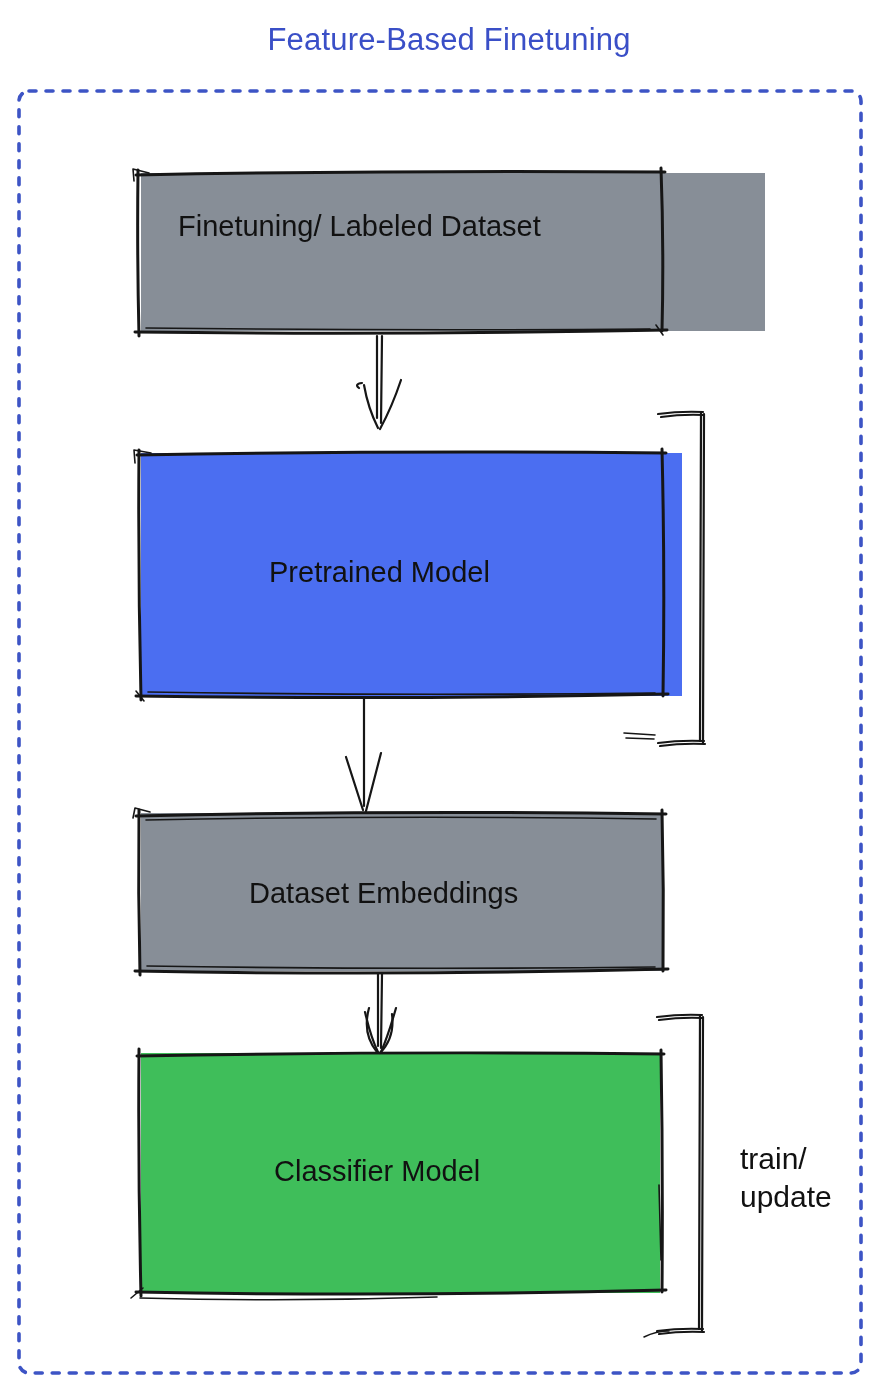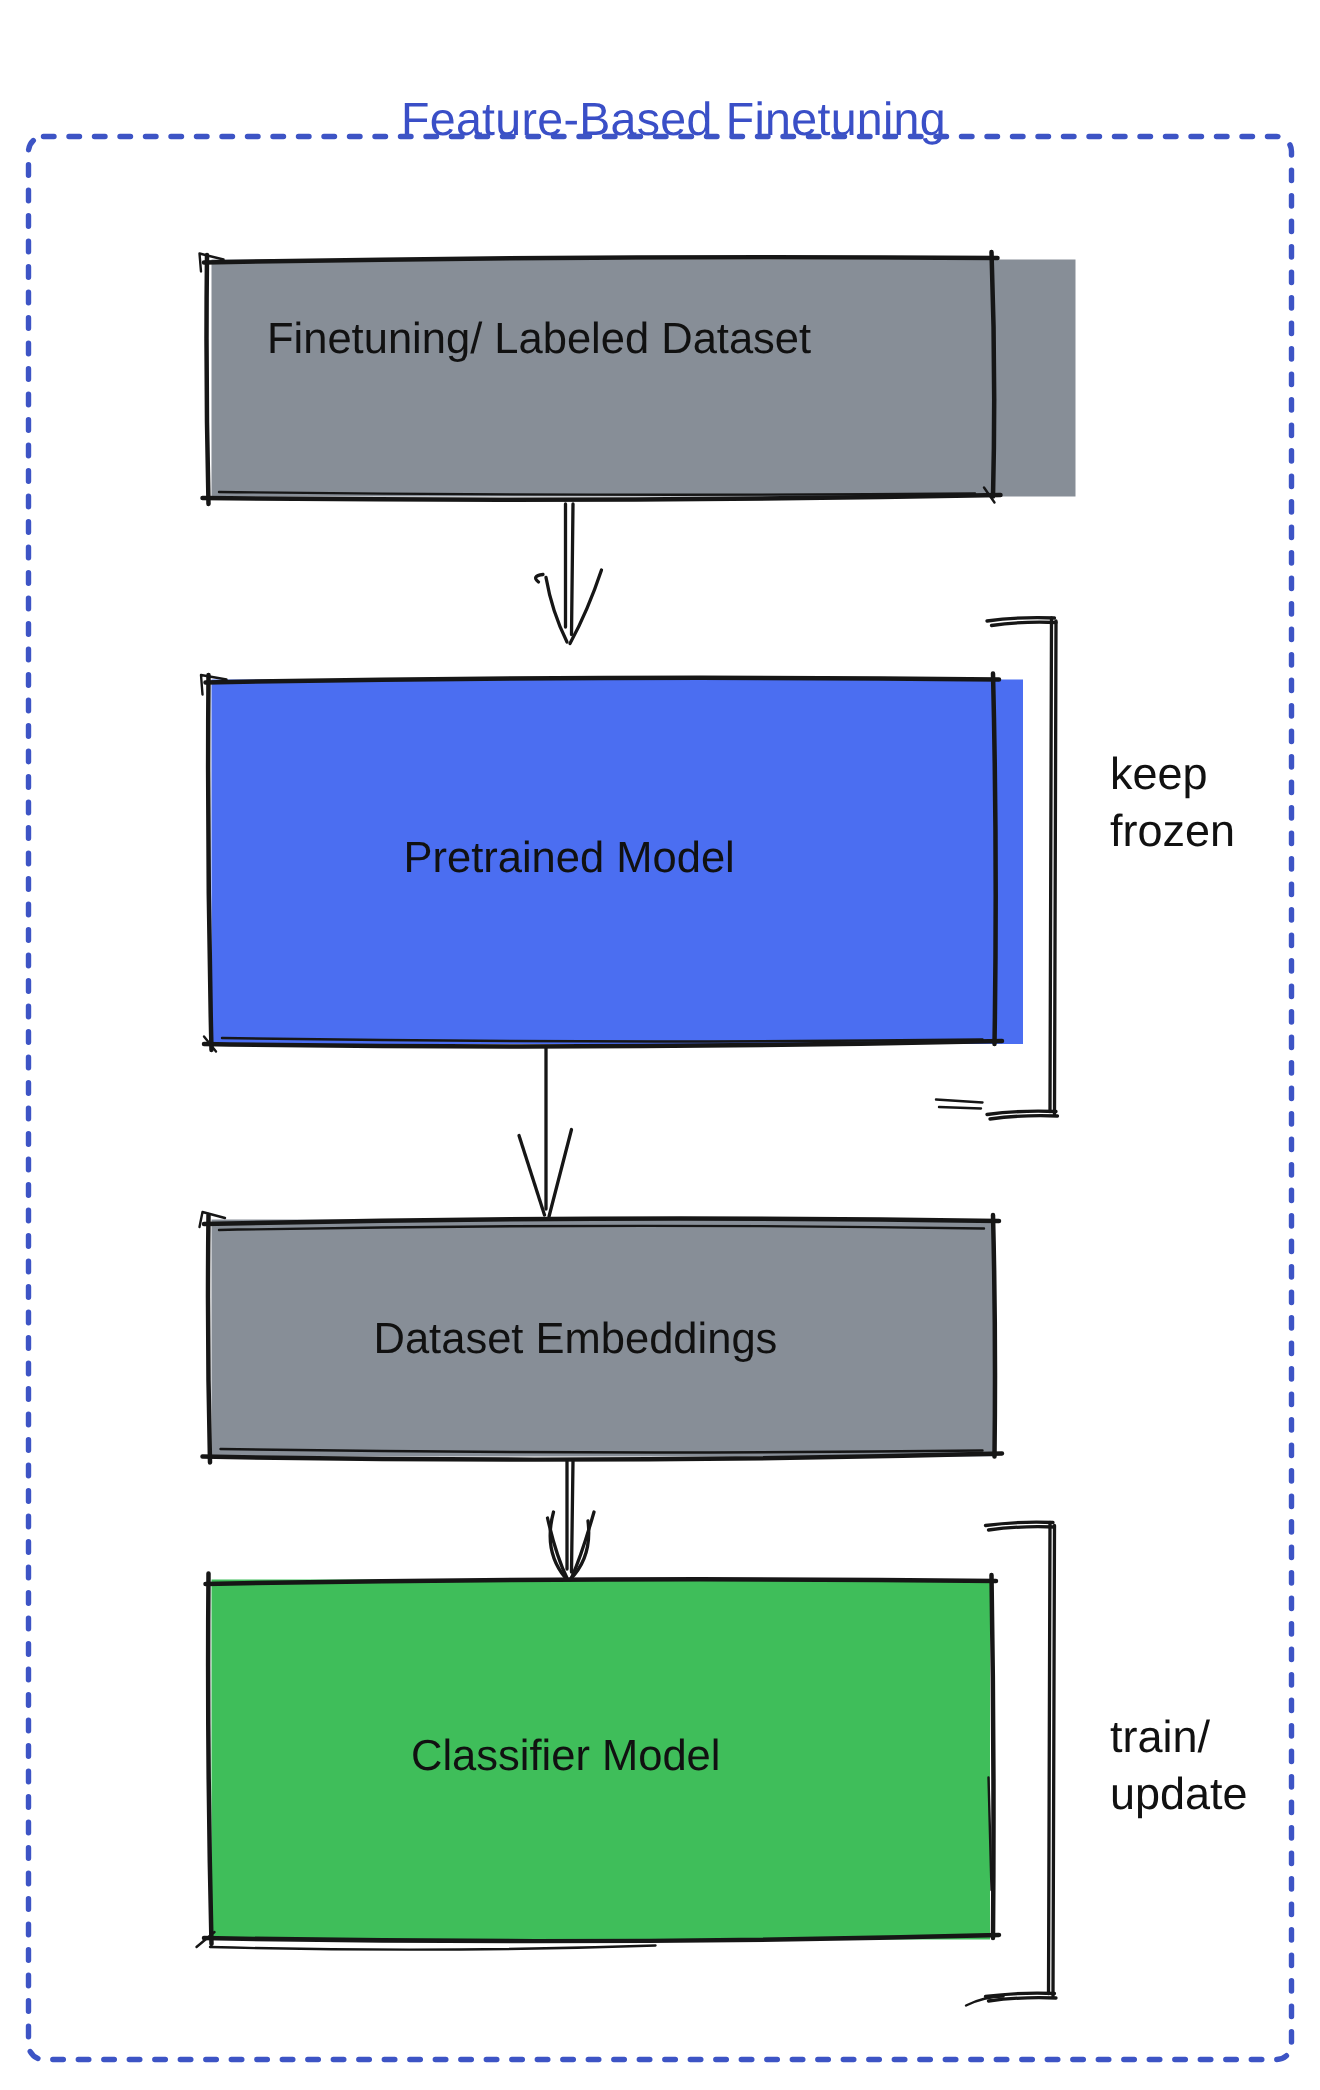--- a/index.html
+++ b/index.html
@@ -3,25 +3,25 @@
 <meta charset="utf-8">
 <style>
   html,body{margin:0;padding:0;background:#ffffff;}
   .canvas{
     position:relative;width:880px;height:1393px;background:#ffffff;
     font-family:"Liberation Sans","DejaVu Sans",sans-serif;overflow:hidden;
   }
   .title{
     position:absolute;top:22px;left:0;width:880px;box-sizing:border-box;
     padding-left:18px;text-align:center;font-size:31px;font-weight:500;
-    color:var(--c-title,#3A4FC7);letter-spacing:.2px;margin-top:40px;
+    color:var(--c-title,#3A4FC7);letter-spacing:.2px;
   }
   .box{position:absolute;}
   .box .lbl{position:absolute;font-size:29px;color:var(--c-label,#111);white-space:nowrap;}
-  #box-dataset   {left:141px;top:173px;width:576px;height:158px;background:var(--c-gray,#878E97);}
+  #box-dataset   {left:141px;top:173px;width:624px;height:158px;background:var(--c-gray,#878E97);}
   #box-pretrained{left:141px;top:453px;width:541px;height:243px;background:var(--c-blue,#4B6EF1);}
   #box-embeddings{left:141px;top:813px;width:521px;height:158px;background:var(--c-gray,#878E97);}
   #box-classifier{left:141px;top:1053px;width:519px;height:240px;background:var(--c-green,#3FBE5A);}
   #box-dataset    .lbl{left:37px;top:37px;}
   #box-pretrained .lbl{left:128px;top:103px;}
   #box-embeddings .lbl{left:108px;top:64px;}
   #box-classifier .lbl{left:133px;top:86px;margin-top:16px;}
   .note{
     position:absolute;font-size:30px;line-height:38px;color:var(--c-label,#111);
     white-space:pre-line;
@@ -49,22 +49,20 @@
   <div class="box" id="box-pretrained">
     <span class="lbl">Pretrained Model</span>
   </div>
   <div class="box" id="box-embeddings">
     <span class="lbl">Dataset Embeddings</span>
   </div>
   <div class="box" id="box-classifier">
     <span class="lbl">Classifier Model</span>
   </div>
 
-  <div class="note" id="note-keep-frozen">keep
-frozen</div>
   <div class="note" id="note-train-update">train/
 update</div>
 
   <svg class="overlay" width="880" height="1393" viewBox="0 0 880 1393">
 
     <rect class="frame" x="19" y="91" width="842" height="1282" rx="10"></rect>
 
     <g class="ink w3">
       <path d="M136,175 Q400,170 665,172"></path>
       <path d="M661,168 Q664,250 662,331"></path>

